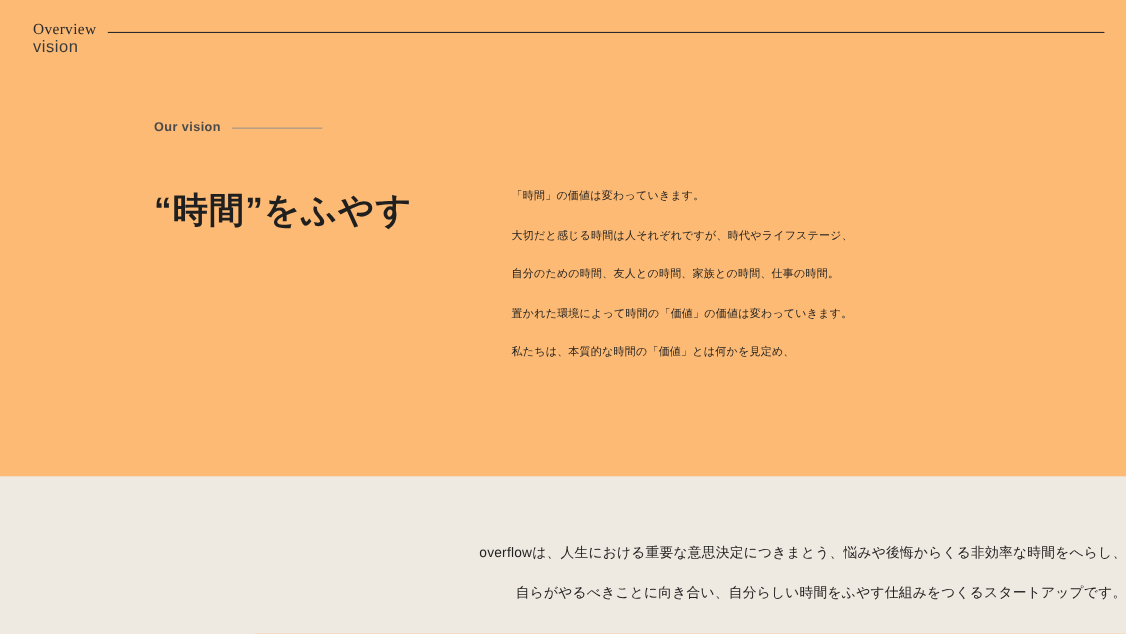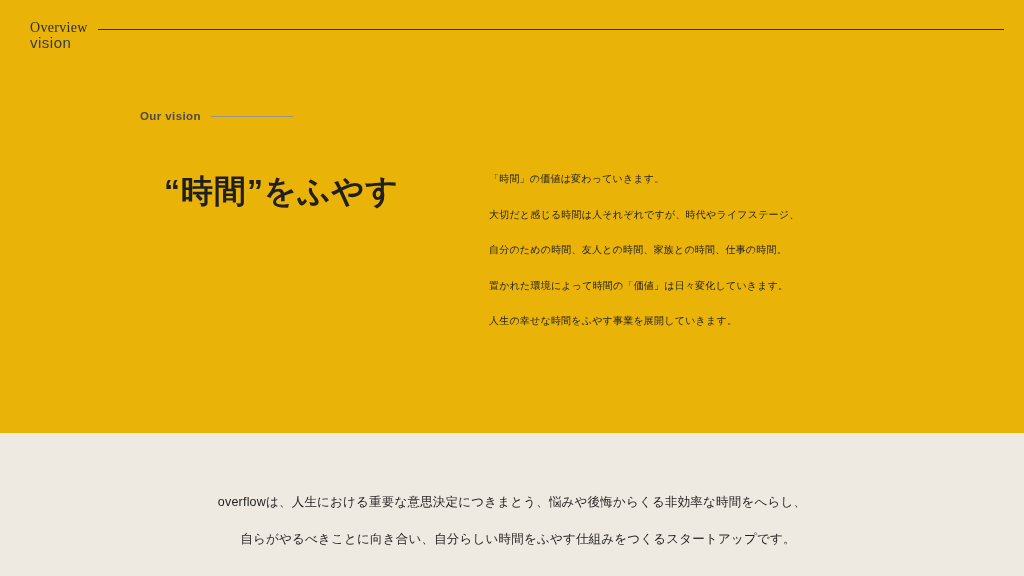--- a/index.html
+++ b/index.html
@@ -12,21 +12,21 @@
     background: #fdfbf7;
     font-family: "Liberation Sans", sans-serif;
     overflow: hidden;
     position: relative;
   }
 
   .slide {
     position: relative;
     width: 1024px;
     height: 576px;
-    background: #eab308;
+    background: #fdba74;
     box-sizing: border-box;
     text-decoration: underline;
   }
 
   
   .header {
     position: absolute;
     top: 20px;
     left: 30px;
     right: 20px;
@@ -82,21 +82,20 @@
   }
   .eyebrow-rule {
     width: 82px;
     height: 1px;
     background: #9a958c;
   }
 
   .columns {
     display: flex;
     align-items: flex-start;
-    margin-left: 24px;
   }
 
   .col-left {
     width: 325px;
     flex: none;
     padding-top: 22px;
   }
 
   .headline {
     font-family: "Liberation Sans", sans-serif;
@@ -131,21 +130,21 @@
     right: 0;
     bottom: 0;
     height: 143px;
     background: #efeae1;
   }
   .footer-inner {
     position: absolute;
     left: 0;
     right: 0;
     top: 47px;
-    text-align: center;
+    text-align: right;
   }
   .footer-line {
     font-size: 12.5px;
     color: #1f1f1f;
     letter-spacing: 0.2px;
     line-height: 1.5;
     margin-bottom: 19px;
     white-space: nowrap;
   }
   .footer-line:last-child {
@@ -173,22 +172,22 @@
     </div>
 
     <div class="columns">
       <div class="col-left">
         <div class="headline">“時間”をふやす</div>
       </div>
       <div class="col-right">
         <p class="body-line">「時間」の価値は変わっていきます。</p>
         <p class="body-line">大切だと感じる時間は人それぞれですが、時代やライフステージ、</p>
         <p class="body-line">自分のための時間、友人との時間、家族との時間、仕事の時間。</p>
-        <p class="body-line">置かれた環境によって時間の「価値」は日々変化していきます。</p>
-        <p class="body-line">人生の幸せな時間をふやす事業を展開していきます。</p>
+        <p class="body-line">置かれた環境によって時間の「価値」の価値は変わっていきます。</p>
+        <p class="body-line">私たちは、本質的な時間の「価値」とは何かを見定め、</p>
       </div>
     </div>
 
   </div>
 
   <div class="footer-band">
     <div class="footer-inner">
       <p class="footer-line">overflowは、人生における重要な意思決定につきまとう、悩みや後悔からくる非効率な時間をへらし、</p>
       <p class="footer-line">自らがやるべきことに向き合い、自分らしい時間をふやす仕組みをつくるスタートアップです。</p>
     </div>

